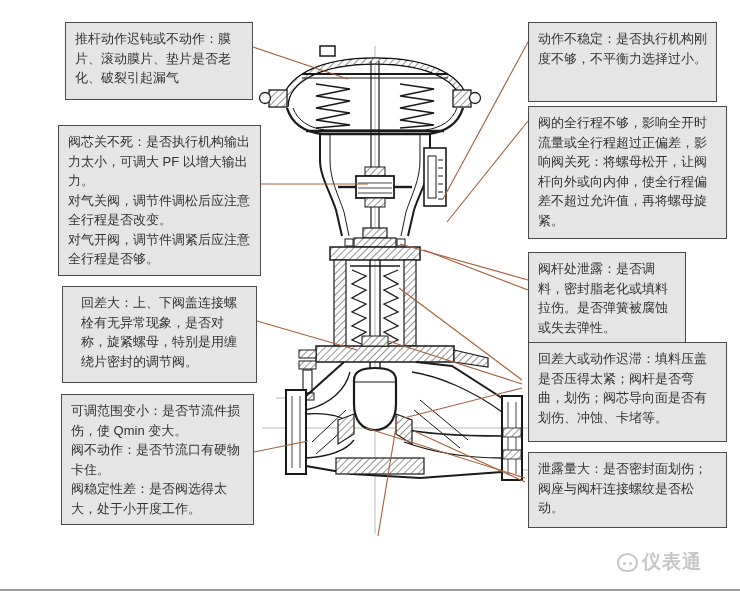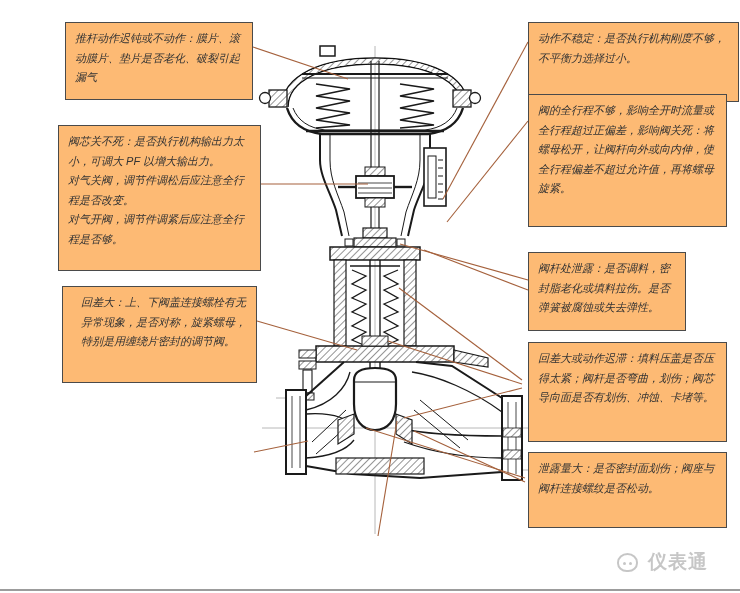--- a/index.html
+++ b/index.html
@@ -2,29 +2,29 @@
 <html style="--leader: #a5613c; --box-border: #4a4a4a; --box-text: #333333; --ink: #1a1a1a; --wm: #b9b9b9;"><head>
 <meta charset="utf-8">
 <style>
   :root{
     --leader:#a5613c; --box-border:#4a4a4a; --box-text:#333333; --ink:#1a1a1a; --wm:#b9b9b9;
   }
   html,body{margin:0;padding:0;background:#ffffff;}
   #canvas{position:relative;width:740px;height:593px;background:#ffffff;overflow:hidden;
           font-family:"Liberation Sans", sans-serif;}
   .callout{
-    position:absolute;border:1.6px solid var(--box-border);background:#fdba74;
-    color:var(--box-text);font-size:11px;line-height:19.5px;padding:6px 9px;
-    box-sizing:border-box;white-space:pre-line;letter-spacing:0;font-style:italic;
+    position:absolute;border:1.6px solid var(--box-border);background:#e5e5e5;
+    color:var(--box-text);font-size:13px;line-height:19.5px;padding:6px 9px;
+    box-sizing:border-box;white-space:pre-line;letter-spacing:0;
   }
   svg{position:absolute;left:0;top:0;}
   #diagram-layer{z-index:1;}
   .callout{z-index:2;}
   #watermark{
-    position:absolute;left:617px;top:549px;z-index:3;display:flex;align-items:center;gap:10px;
+    position:absolute;left:617px;top:549px;z-index:3;display:flex;align-items:center;gap:4px;
     color:var(--wm);font-size:19px;font-weight:bold;letter-spacing:1px;opacity:.8;
   }
   .wm-logo{display:inline-block;width:21px;height:19px;border:2px solid var(--wm);
     border-radius:50% 50% 46% 46%;position:relative;box-sizing:border-box;}
   .wm-logo::before,.wm-logo::after{content:'';position:absolute;width:3px;height:3px;
     background:var(--wm);border-radius:50%;top:7px;}
   .wm-logo::before{left:4px}
   .wm-logo::after{right:4px}
   #bottom-rule{position:absolute;left:0;top:589px;width:740px;height:2px;background:#9c9c9c;z-index:1;}
 </style>
@@ -185,24 +185,27 @@
   </svg>
 
   <div class="callout" style="left:65px;top:22px;width:188px;min-height:78px;">推杆动作迟钝或不动作：膜片、滚动膜片、垫片是否老化、破裂引起漏气</div>
 
   <div class="callout" style="left:58px;top:112px;width:203px;min-height:146px;margin-top:13px;">阀芯关不死：是否执行机构输出力太小，可调大 PF 以增大输出力。
 对气关阀，调节件调松后应注意全行程是否改变。
 对气开阀，调节件调紧后应注意全行程是否够。</div>
 
   <div class="callout" style="left:62px;top:286px;width:195px;min-height:97px;padding-left:18px;">回差大：上、下阀盖连接螺栓有无异常现象，是否对称，旋紧螺母，特别是用缠绕片密封的调节阀。</div>
 
-
-  <div class="callout" style="left:528px;top:22px;width:211px;min-height:80px;">动作不稳定：是否执行机构刚度不够，不平衡力选择过小。</div>
-
-  <div class="callout" style="left:528px;top:94px;width:199px;min-height:133px;">阀的全行程不够，影响全开时流量或全行程超过正偏差，影响阀关死：将螺母松开，让阀杆向外或向内伸，使全行程偏差不超过允许值，再将螺母旋紧。</div>
+  <div class="callout" style="left:61px;top:394px;width:193px;min-height:125px;">可调范围变小：是否节流件损伤，使 Qmin 变大。
+阀不动作：是否节流口有硬物卡住。
+阀稳定性差：是否阀选得太大，处于小开度工作。</div>
+
+  <div class="callout" style="left:528px;top:22px;width:189px;min-height:80px;">动作不稳定：是否执行机构刚度不够，不平衡力选择过小。</div>
+
+  <div class="callout" style="left:528px;top:106px;width:199px;min-height:133px;">阀的全行程不够，影响全开时流量或全行程超过正偏差，影响阀关死：将螺母松开，让阀杆向外或向内伸，使全行程偏差不超过允许值，再将螺母旋紧。</div>
 
   <div class="callout" style="left:528px;top:252px;width:158px;min-height:79px;">阀杆处泄露：是否调料，密封脂老化或填料拉伤。是否弹簧被腐蚀或失去弹性。</div>
 
   <div class="callout" style="left:528px;top:342px;width:199px;min-height:100px;">回差大或动作迟滞：填料压盖是否压得太紧；阀杆是否弯曲，划伤；阀芯导向面是否有划伤、冲蚀、卡堵等。</div>
 
   <div class="callout" style="left:528px;top:452px;width:199px;min-height:76px;">泄露量大：是否密封面划伤；阀座与阀杆连接螺纹是否松动。</div>
 
 
   <div id="watermark">
     <span class="wm-logo"></span>

